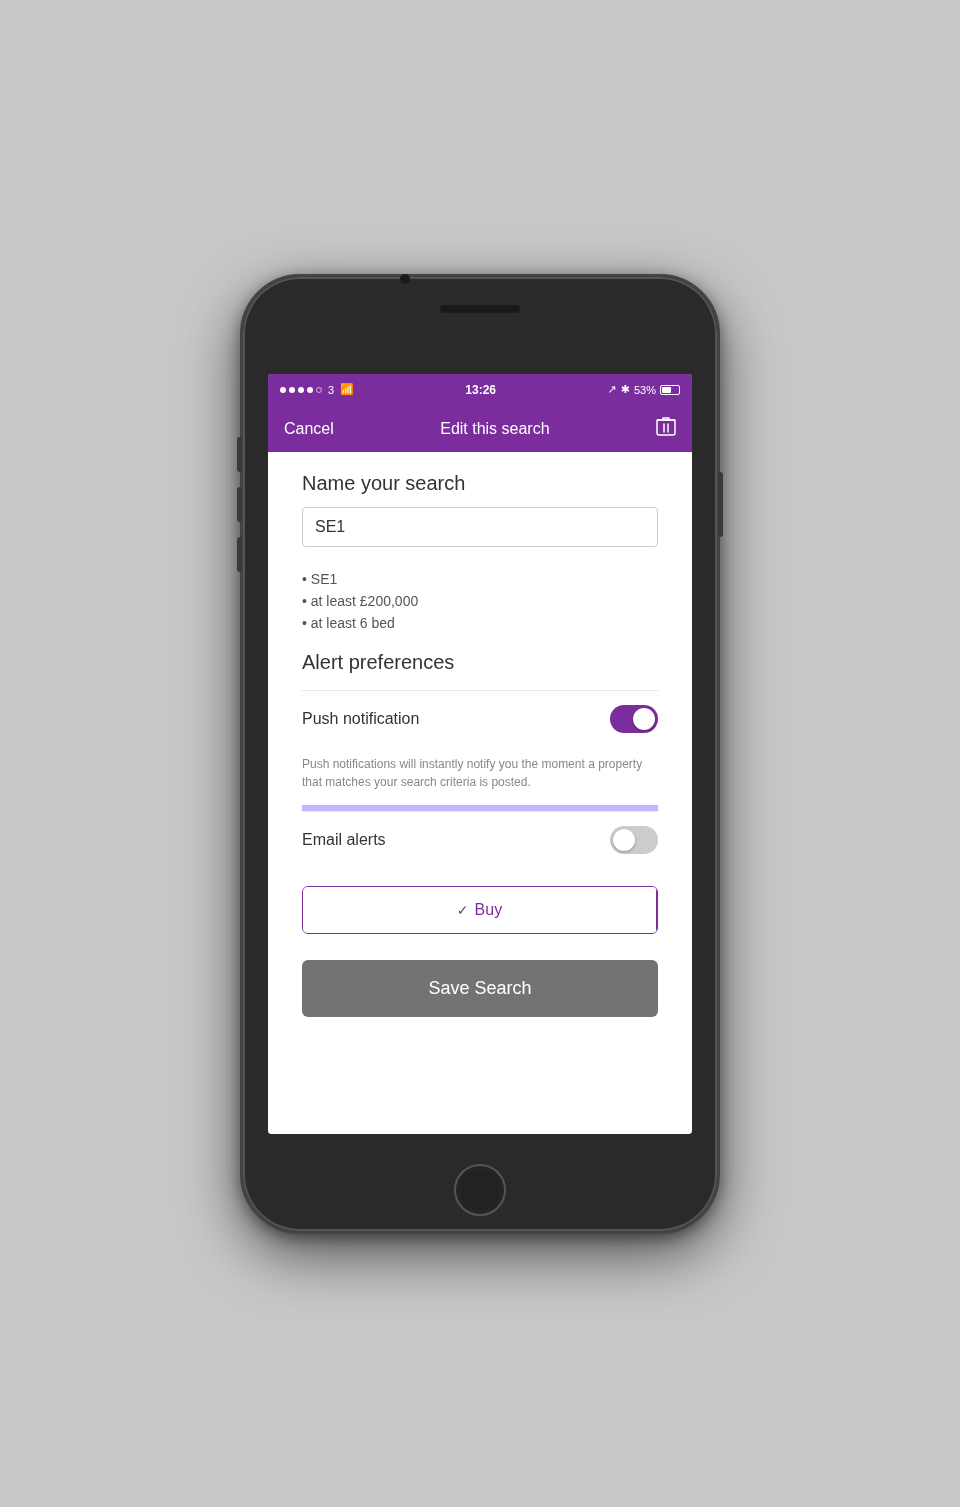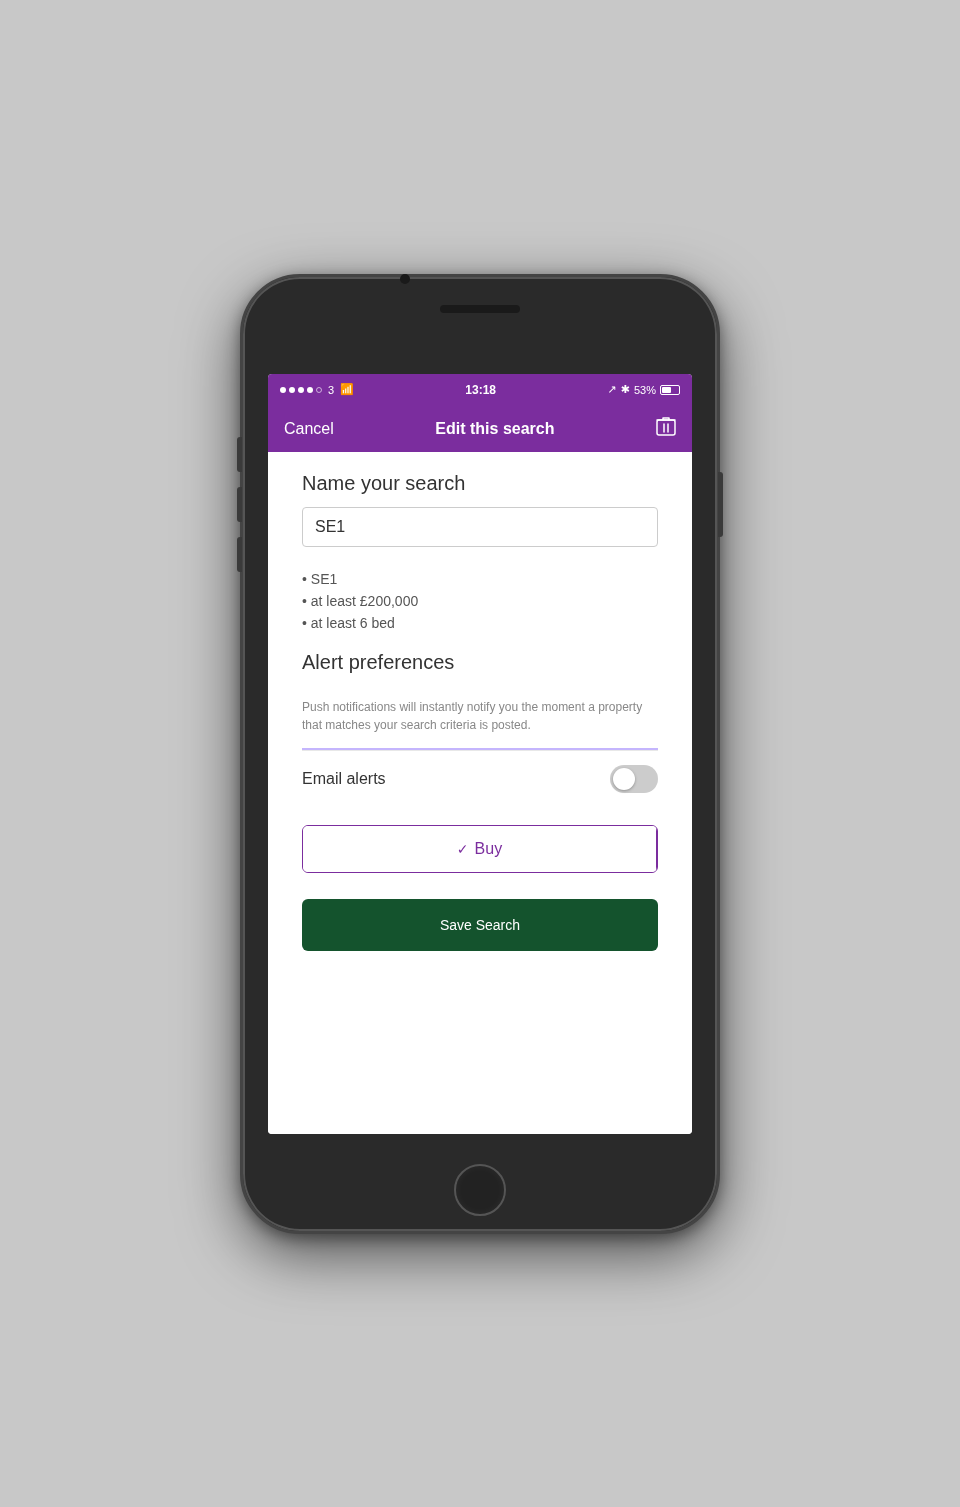--- a/index.html
+++ b/index.html
@@ -168,21 +168,21 @@
     }
 
     .nav-cancel {
       font-size: 16px;
       color: white;
       cursor: pointer;
     }
 
     .nav-title {
       font-size: 16px;
-      font-weight: 700;
+      font-weight: 400;
       color: white;
     }
 
     .nav-trash {
       color: white;
       cursor: pointer;
       font-size: 18px;
     }
 
     
@@ -290,21 +290,21 @@
     }
 
     .toggle-thumb.off {
       left: 3px;
     }
 
     .push-note {
       font-size: 12px;
       color: #888;
       padding: 8px 0 14px;
-      border-bottom: 2px solid #c4b5fd;
+      border-bottom: 6px solid #c4b5fd;
       line-height: 1.5;
     }
 
     
     .segmented-control {
       display: flex;
       border: 1.5px solid #7b2d9e;
       border-radius: 6px;
       overflow: hidden;
       margin: 18px 0;
@@ -336,26 +336,26 @@
     }
 
     .check-icon {
       color: #7b2d9e;
       font-size: 14px;
     }
 
     
     .save-button {
       width: 100%;
-      background: #14532d;
+      background: #737373;
       color: white;
       border: none;
       border-radius: 6px;
       padding: 18px;
-      font-size: 14px;
+      font-size: 18px;
       font-weight: 500;
       cursor: pointer;
       margin-top: 8px;
       margin-bottom: 10px;
     }
 
     .battery-body {
       width: 20px;
       height: 10px;
       border: 1.5px solid white;
@@ -400,21 +400,21 @@
       <div class="status-bar">
         <div class="status-left">
           <div class="signal-dot"></div>
           <div class="signal-dot"></div>
           <div class="signal-dot"></div>
           <div class="signal-dot"></div>
           <div class="signal-dot empty"></div>
           <span style="margin-left:3px">3</span>
           <span style="margin-left:3px">📶</span>
         </div>
-        <div class="status-center">13:18</div>
+        <div class="status-center">13:26</div>
         <div class="status-right">
           <span>↗</span>
           <span>✱</span>
           <span>53%</span>
           <div class="battery-body">
             <div class="battery-fill"></div>
           </div>
         </div>
       </div>
 
@@ -442,20 +442,29 @@
           <div class="criteria-item">SE1</div>
           <div class="criteria-item">at least £200,000</div>
           <div class="criteria-item">at least 6 bed</div>
         </div>
 
         
         <div>
           <div class="alert-section-label">Alert preferences</div>
 
           
+          <div class="toggle-row">
+            <span class="toggle-label">Push notification</span>
+            <label class="toggle-switch">
+              <input type="checkbox" checked="" style="">
+              <div class="toggle-track on">
+                <div class="toggle-thumb on"></div>
+              </div>
+            </label>
+          </div>
 
           
           <div class="push-note">Push notifications will instantly notify you the moment a property that matches your search criteria is posted.</div>
 
           
           <div class="toggle-row">
             <span class="toggle-label">Email alerts</span>
             <label class="toggle-switch">
               <input type="checkbox" style="">
               <div class="toggle-track off">

